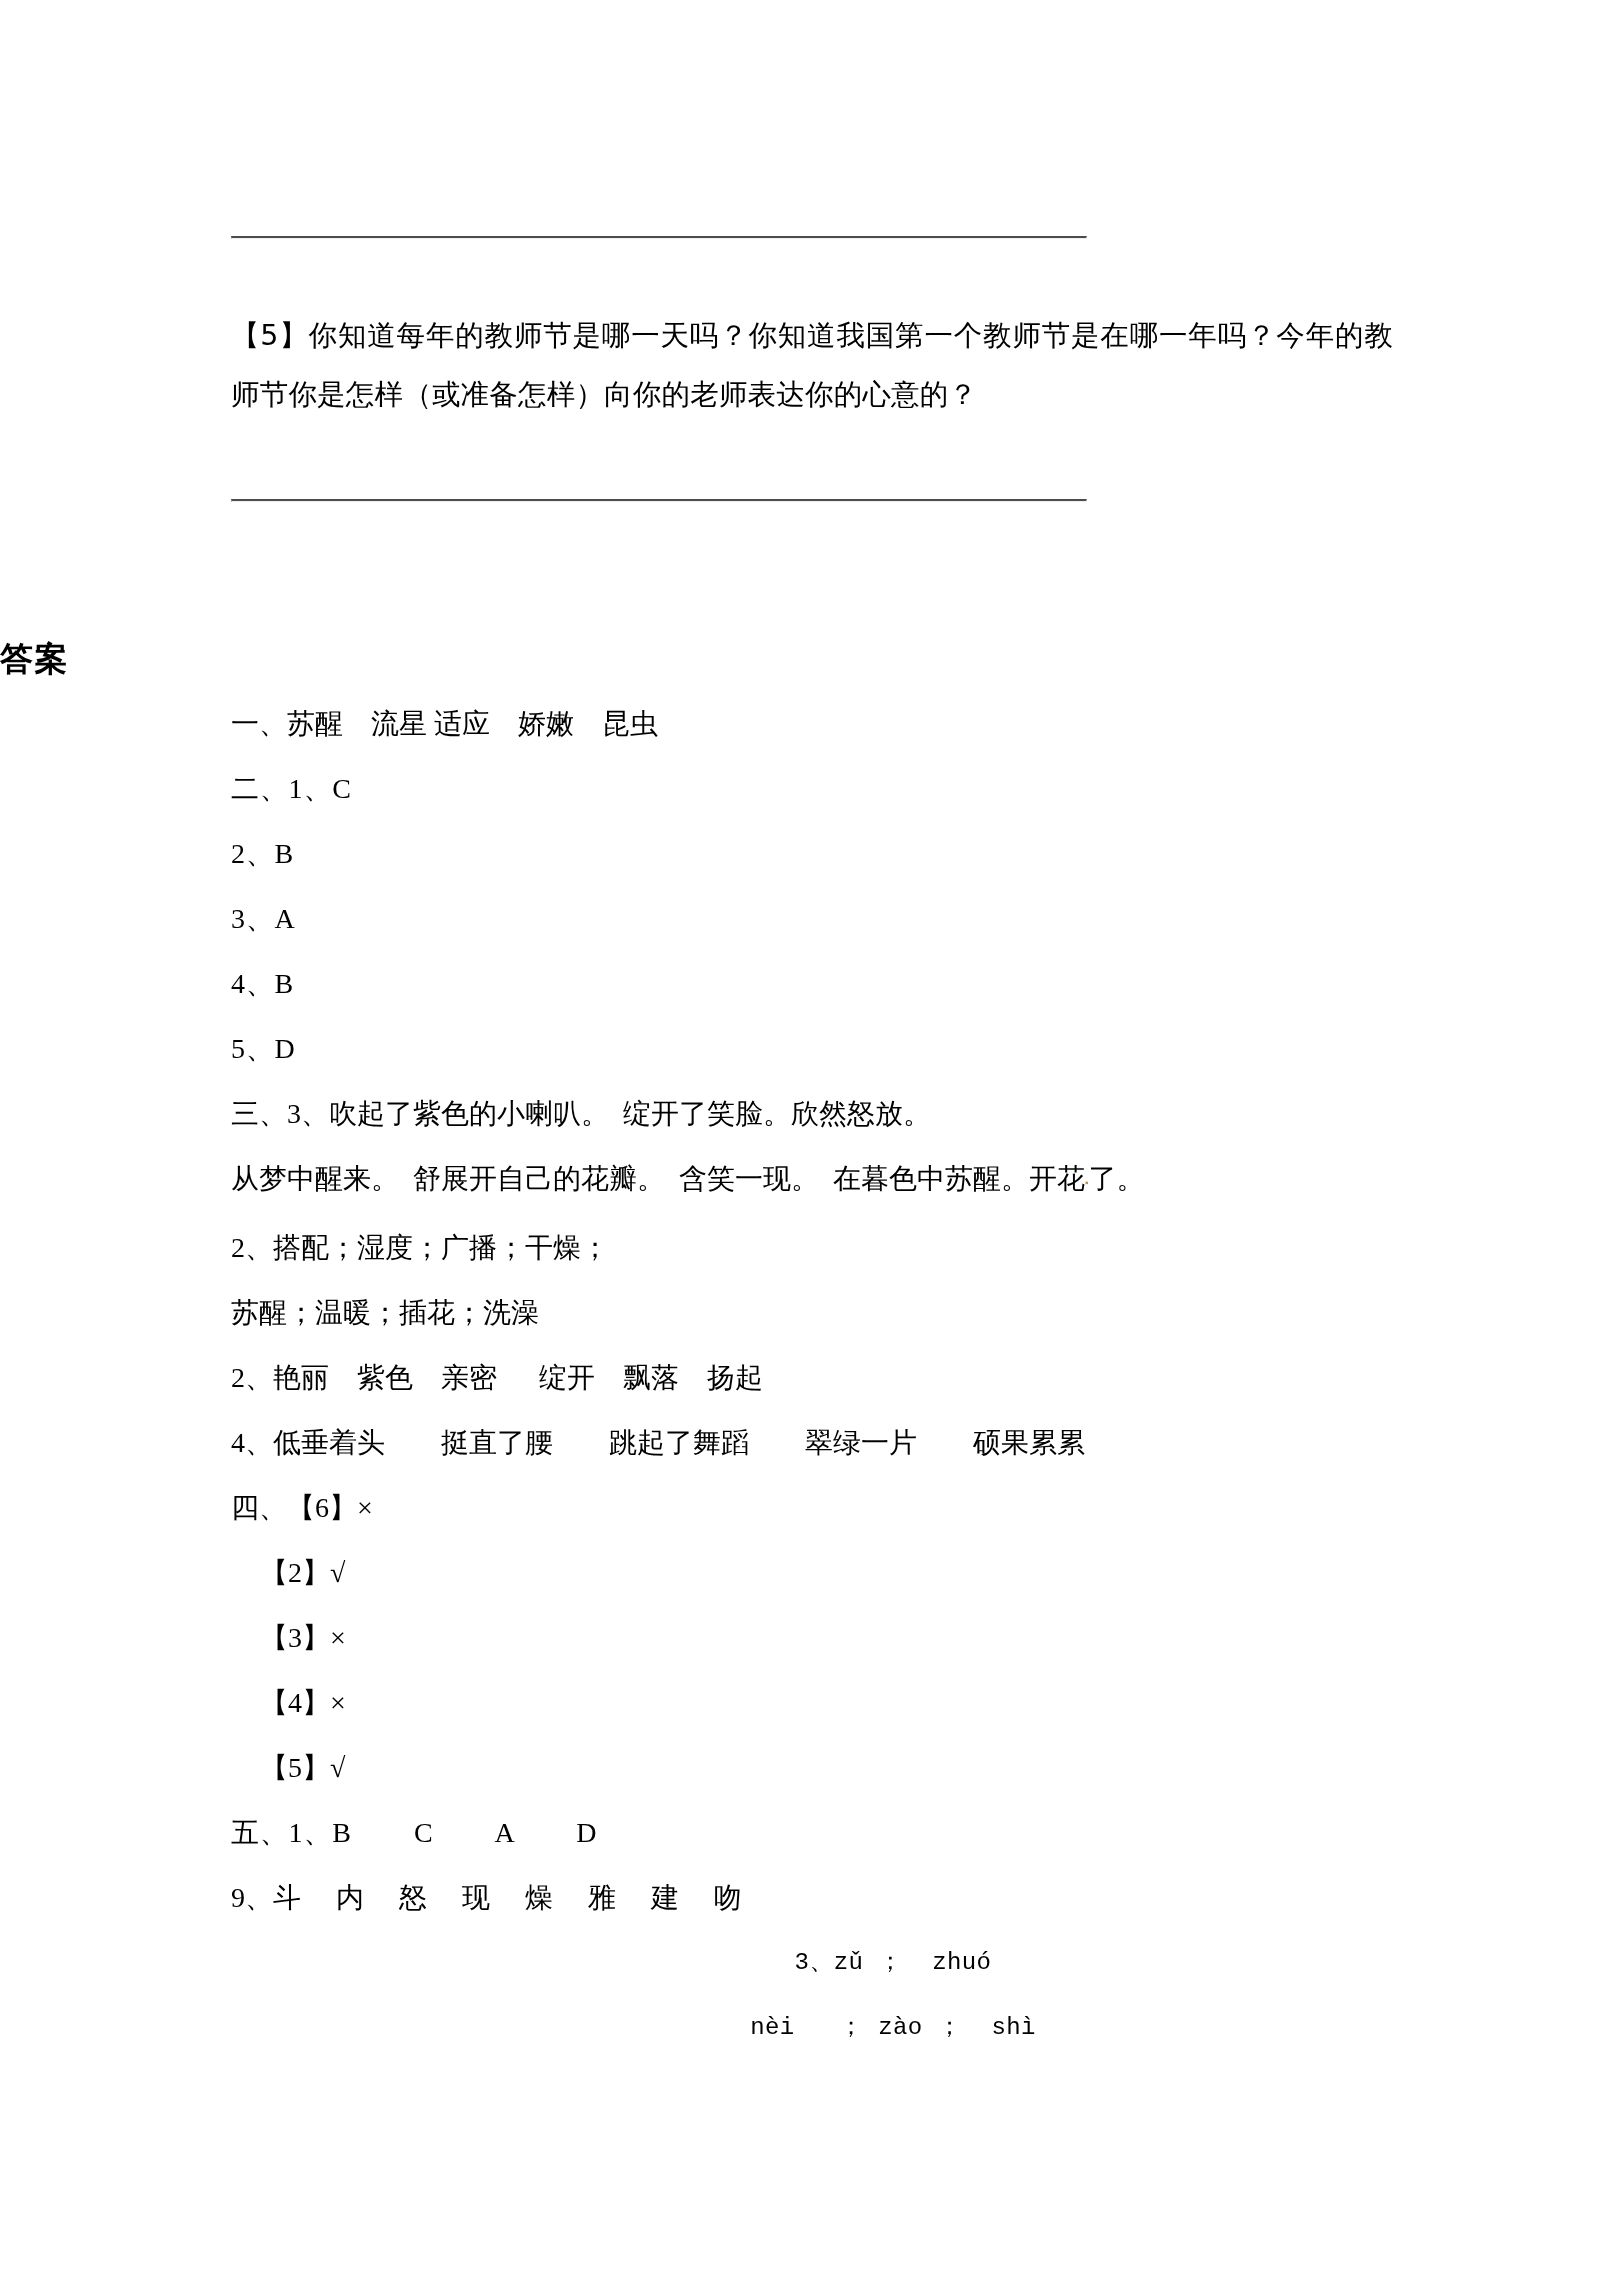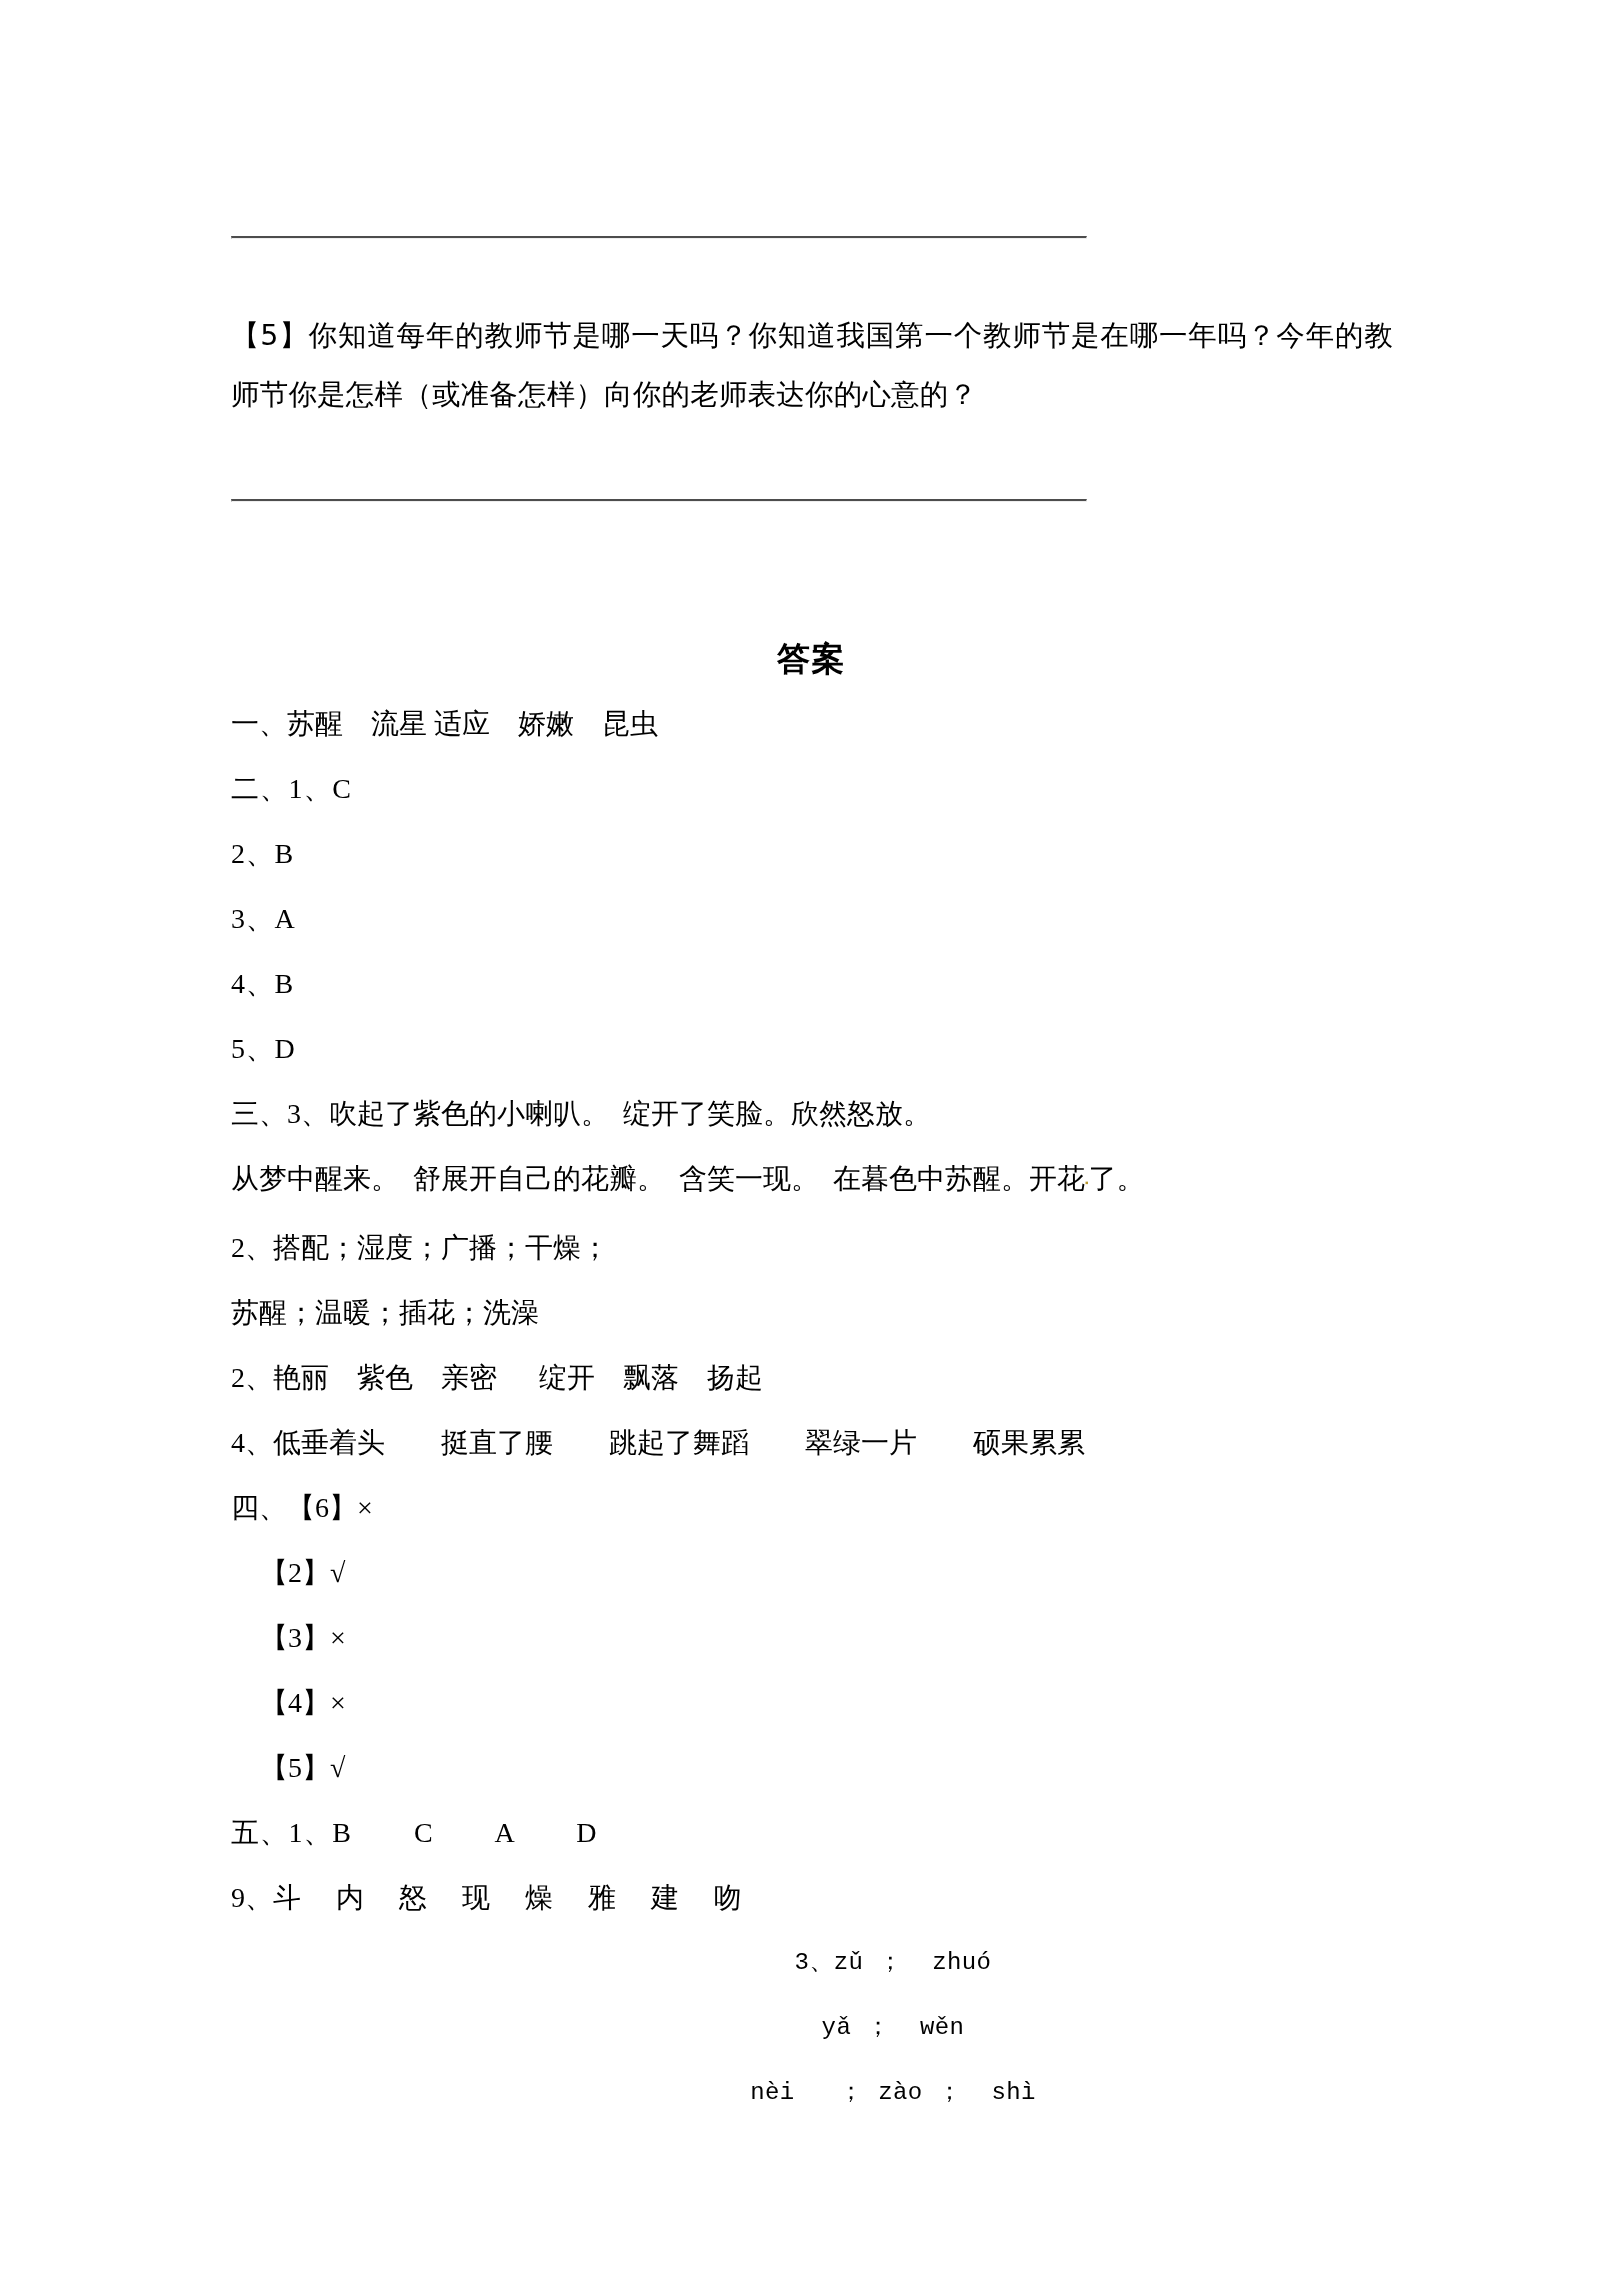--- a/index.html
+++ b/index.html
@@ -48,21 +48,20 @@
     font-family: "DejaVu Sans", "Liberation Sans", sans-serif;
     color: #000000;
   }
 
   
   .answers-title {
     position: absolute;
     left: 0;
     top: 637px;
     width: 1623px;
-    text-align: center;
     font-size: 33px;
     font-weight: bold;
     font-family: "DejaVu Sans", "Liberation Sans", sans-serif;
     letter-spacing: 1.5px;
   }
 
   
   .ans-lines {
     position: absolute;
     left: 231px;
@@ -126,18 +125,17 @@
       <div class="ans-line cjk">2、艳丽    紫色    亲密      绽开    飘落    扬起</div>
       <div class="ans-line cjk">4、低垂着头        挺直了腰        跳起了舞蹈        翠绿一片        硕果累累</div>
       <div class="ans-line cjk">四、【6】×</div>
       <div class="ans-line cjk indent">【2】√</div>
       <div class="ans-line cjk indent">【3】×</div>
       <div class="ans-line cjk indent">【4】×</div>
       <div class="ans-line cjk indent">【5】√</div>
       <div class="ans-line latin">五、1、B        C        A        D</div>
       <div class="ans-line cjk">9、斗     内     怒     现     燥     雅     建     吻</div>
       <div class="ans-line mono">3、zǔ ；  zhuó</div>
-      <div class="ans-line mono">yǎ ；  wěn</div>
       <div class="ans-line mono">nèi   ； zào ；  shì</div>
     </div>
 
 </div>
 
 
 </body></html>

